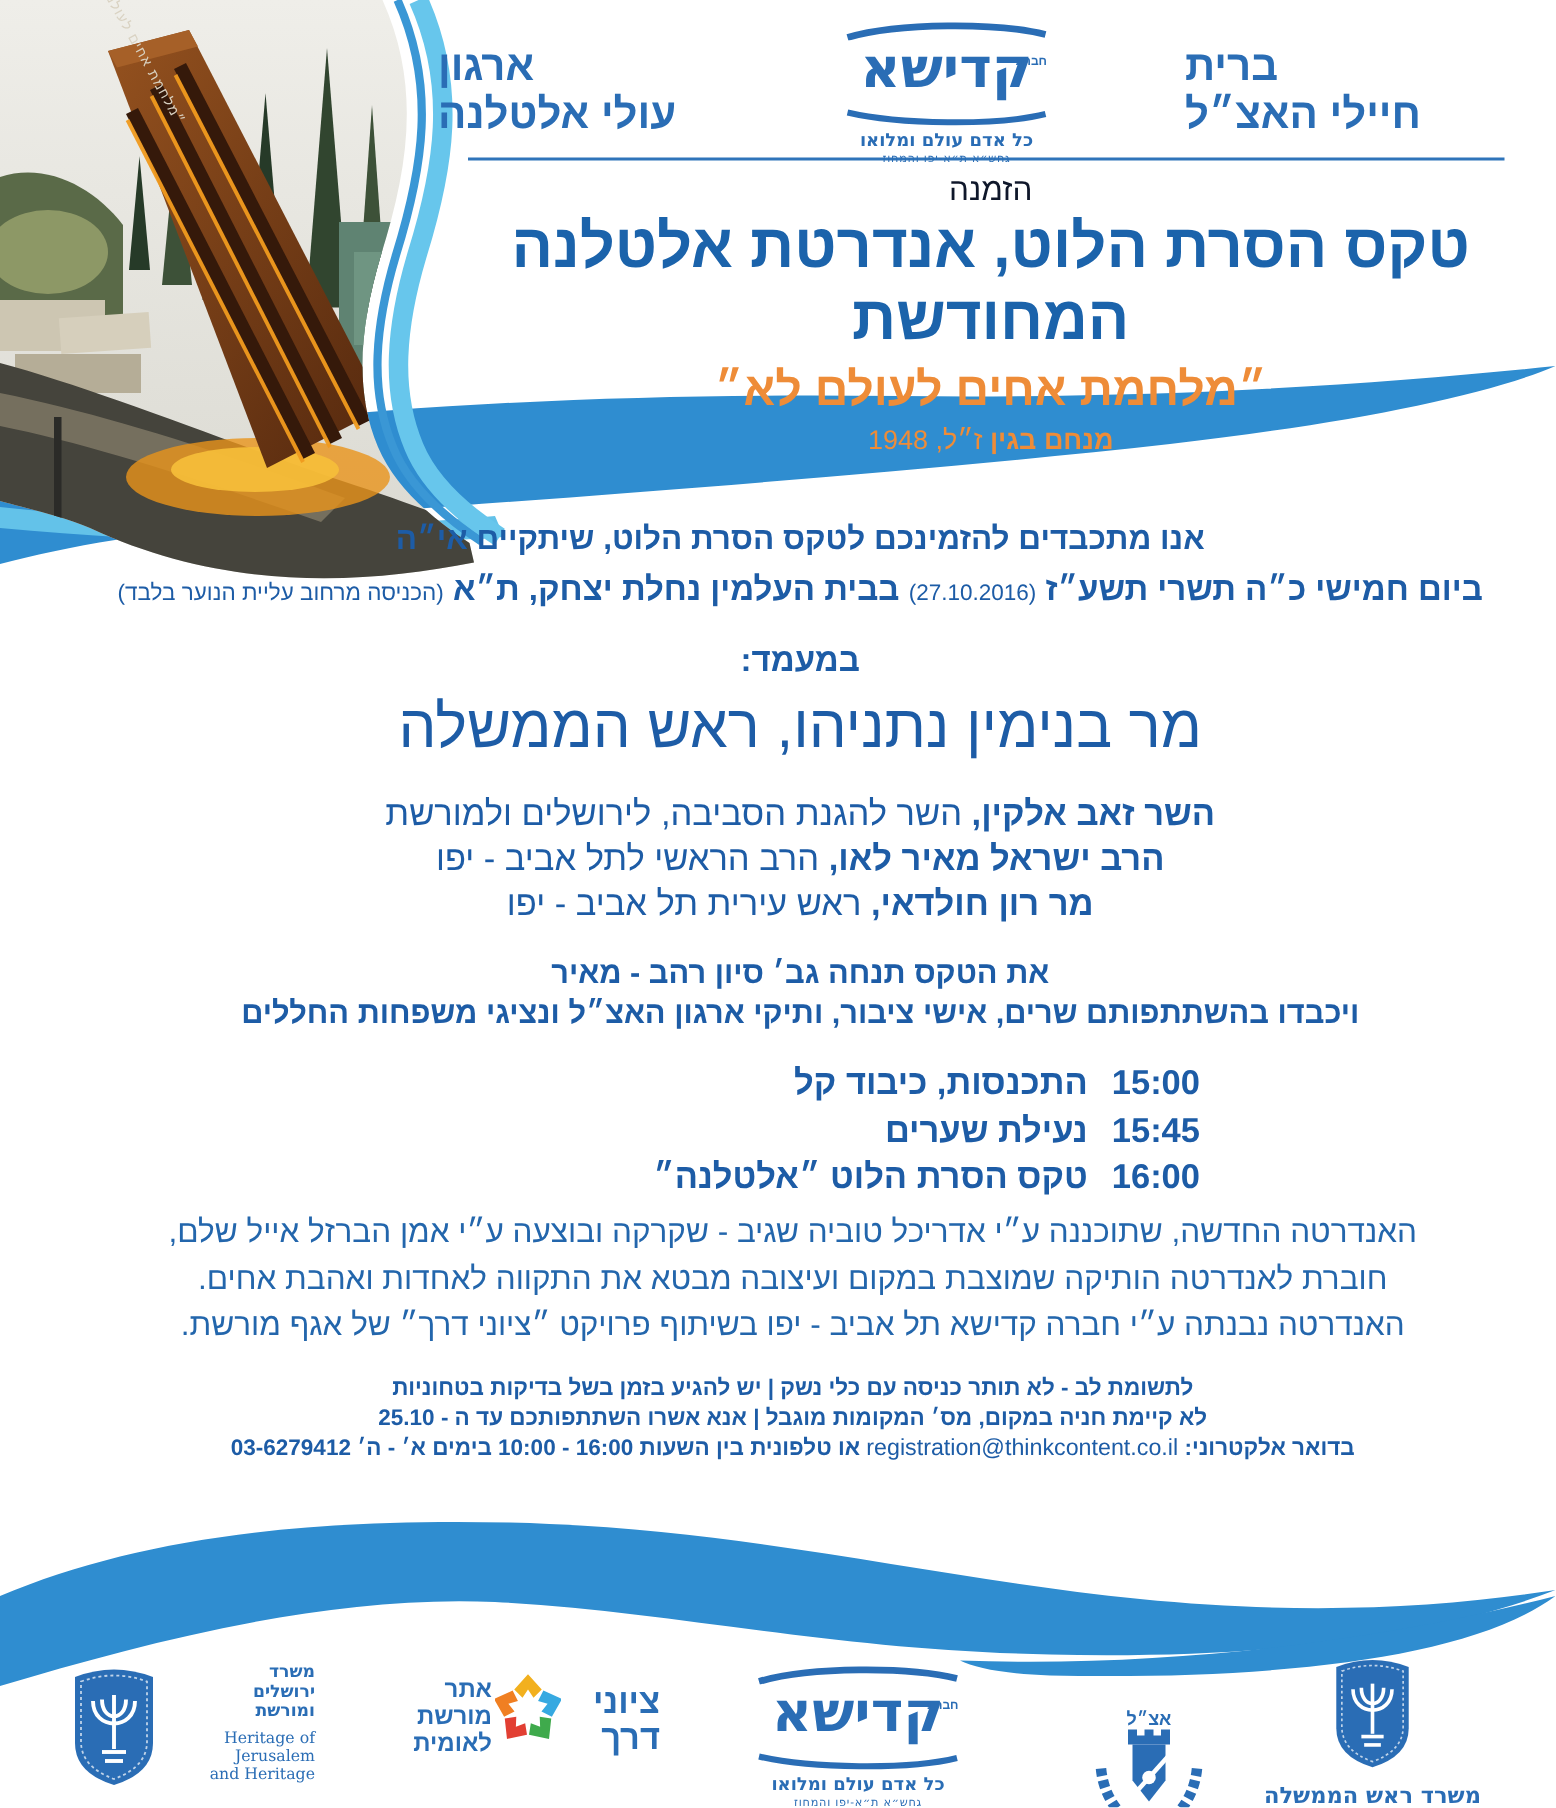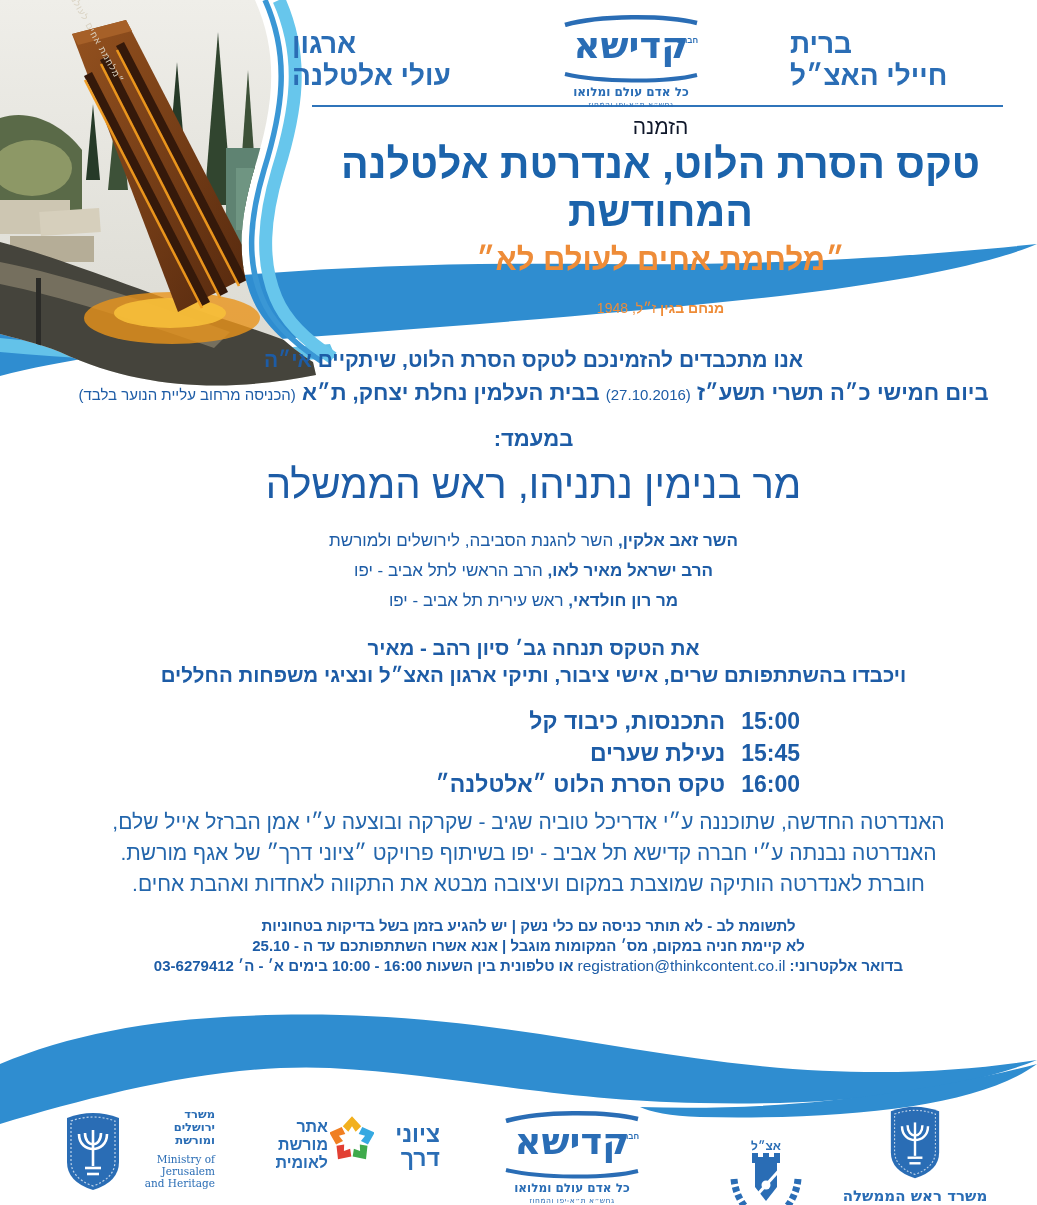--- a/index.html
+++ b/index.html
@@ -24,42 +24,42 @@
   .kd-word-row{position:relative;line-height:36px;}
   .kd-word{font-family:"DejaVu Serif","DejaVu Sans",serif;font-weight:bold;font-size:37px;color:var(--logo);}
   .kd-small{position:absolute;top:-4px;right:8px;font-size:8px;font-weight:bold;color:var(--logo);}
   .kd-tagline{font-family:"DejaVu Serif","DejaVu Sans",serif;font-weight:bold;font-size:12px;margin-top:2px;}
   .kd-sub{font-family:"DejaVu Serif","DejaVu Sans",serif;font-size:7.5px;margin-top:1px;letter-spacing:.5px;}
   
   .title-block{position:absolute;left:292px;right:8px;top:114px;text-align:center;z-index:5;}
   .kicker{font-size:21px;line-height:26px;color:#0f172a;}
   .main-title{font-size:41px;line-height:48px;font-weight:bold;color:var(--titleblue);}
   .quote{font-size:31px;line-height:38px;font-weight:bold;color:var(--orange);margin-top:5px;}
-  .attribution{font-size:14px;line-height:24px;color:var(--orange);margin-top:17px;}
+  .attribution{font-size:18px;line-height:24px;color:var(--orange);margin-top:2px;}
   .attribution b{font-weight:bold;}
   
   .invite{position:absolute;left:30px;right:0;top:346px;text-align:center;color:var(--blue);z-index:5;}
   .inv-line1{font-size:21px;line-height:28px;font-weight:bold;}
   .inv-date{font-size:22px;line-height:30px;font-weight:bold;margin-top:4px;}
   .inv-date .small{font-size:15px;font-weight:normal;}
   .presence{font-size:22px;line-height:22px;font-weight:bold;margin-top:18px;}
   .honoree{font-size:40px;line-height:52px;margin-top:8px;font-weight:normal;}
   .honoree b{font-weight:normal;}
-  .dignitaries{font-size:17px;line-height:30px;margin-top:16px;}
+  .dignitaries{font-size:23px;line-height:30px;margin-top:16px;}
   .dignitaries b{font-weight:bold;}
   .host-block{font-size:20.5px;line-height:27px;font-weight:bold;margin-top:18px;}
   
   .schedule{position:absolute;right:237px;top:706px;direction:rtl;text-align:right;color:var(--blue);font-size:23px;line-height:31.5px;font-weight:bold;z-index:5;}
   .schedule .time{margin-left:16px;}
   
   .about{position:absolute;left:20px;right:0;top:806px;text-align:center;color:#2366ac;font-size:21px;line-height:31px;z-index:5;}
   .notes{position:absolute;left:20px;right:0;top:916px;text-align:center;color:var(--blue);font-size:15px;line-height:20px;font-weight:bold;z-index:5;}
   .notes .ltr{direction:ltr;unicode-bidi:embed;font-weight:normal;font-size:15.5px;}
   
-  .ministry{position:absolute;left:61px;top:1108px;display:flex;flex-direction:row;align-items:flex-start;gap:12px;z-index:5;}
+  .ministry{position:absolute;left:44px;top:1108px;display:flex;flex-direction:row;align-items:flex-start;gap:24px;z-index:5;}
   .min-text{width:78px;text-align:right;color:var(--logo);}
   .min-he{font-family:"DejaVu Serif","DejaVu Sans",serif;font-weight:bold;font-size:11.5px;line-height:13px;}
   .min-en{font-family:"DejaVu Serif",serif;font-size:10.5px;line-height:12px;margin-top:6px;direction:ltr;text-align:right;}
   .heritage-site{position:absolute;left:246px;top:1118px;width:82px;text-align:right;color:var(--logo);font-weight:bold;font-size:16px;line-height:18px;z-index:5;}
   .star{position:absolute;left:330px;top:1112px;z-index:5;}
   .landmarks{position:absolute;left:374px;top:1122px;width:66px;text-align:right;color:var(--logo);font-weight:bold;font-size:23px;line-height:24px;z-index:5;}
   .etzel{position:absolute;left:722px;top:1098px;z-index:5;text-align:left;width:88px;color:var(--logo);margin-top:41px;}
   .pmo{position:absolute;left:840px;top:1102px;width:150px;text-align:center;z-index:5;}
   .pmo-label{font-family:"DejaVu Serif","DejaVu Sans",serif;font-weight:bold;font-size:15px;color:var(--logo);margin-top:3px;}
 </style>
@@ -194,41 +194,41 @@
   </div>
 
   <div class="schedule">
     <div><span class="time">15:00</span><span>התכנסות, כיבוד קל</span></div>
     <div><span class="time">15:45</span><span>נעילת שערים</span></div>
     <div><span class="time">16:00</span><span>טקס הסרת הלוט ״אלטלנה״</span></div>
   </div>
 
   <div class="about">
     <div>האנדרטה החדשה, שתוכננה ע״י אדריכל טוביה שגיב - שקרקה ובוצעה ע״י אמן הברזל אייל שלם,</div>
+    <div>חוברת לאנדרטה הותיקה שמוצבת במקום ועיצובה מבטא את התקווה לאחדות ואהבת אחים.</div>
     <div>האנדרטה נבנתה ע״י חברה קדישא תל אביב - יפו בשיתוף פרויקט ״ציוני דרך״ של אגף מורשת.</div>
-    <div>חוברת לאנדרטה הותיקה שמוצבת במקום ועיצובה מבטא את התקווה לאחדות ואהבת אחים.</div>
   </div>
 
   <div class="notes">
     <div>לתשומת לב - לא תותר כניסה עם כלי נשק  |  יש להגיע בזמן בשל בדיקות בטחוניות</div>
     <div>לא קיימת חניה במקום, מס׳ המקומות מוגבל  |  אנא אשרו השתתפותכם עד ה - 25.10</div>
     <div>
       <span>בדואר אלקטרוני: </span><span class="ltr">registration@thinkcontent.co.il</span><span> או טלפונית בין השעות 16:00 - 10:00 בימים א׳ - ה׳ 03-6279412</span>
     </div>
   </div>
 
   <div class="ministry">
     <div class="min-text">
       <div class="min-he">
         <div>משרד</div>
         <div>ירושלים</div>
         <div>ומורשת</div>
       </div>
       <div class="min-en">
-        <div>Ministry of</div>
+        <div>Heritage of</div>
         <div>Jerusalem</div>
         <div>and Heritage</div>
       </div>
     </div>
     <svg width="64" height="84" viewBox="0 0 64 84">
       <path d="M6,10 Q32,0 58,10 L58,54 Q58,74 32,82 Q6,74 6,54 Z" fill="#2a6db5"></path>
       <path d="M10,13 Q32,5 54,13 L54,53 Q54,70 32,78 Q10,70 10,53 Z" fill="none" stroke="#ffffff" stroke-width="1.2" stroke-dasharray="2,2" opacity=".7"></path>
       <g stroke="#ffffff" stroke-width="2.6" fill="none">
         <path d="M32,22 L32,58"></path>
         <path d="M18,26 C18,46 46,46 46,26"></path>

